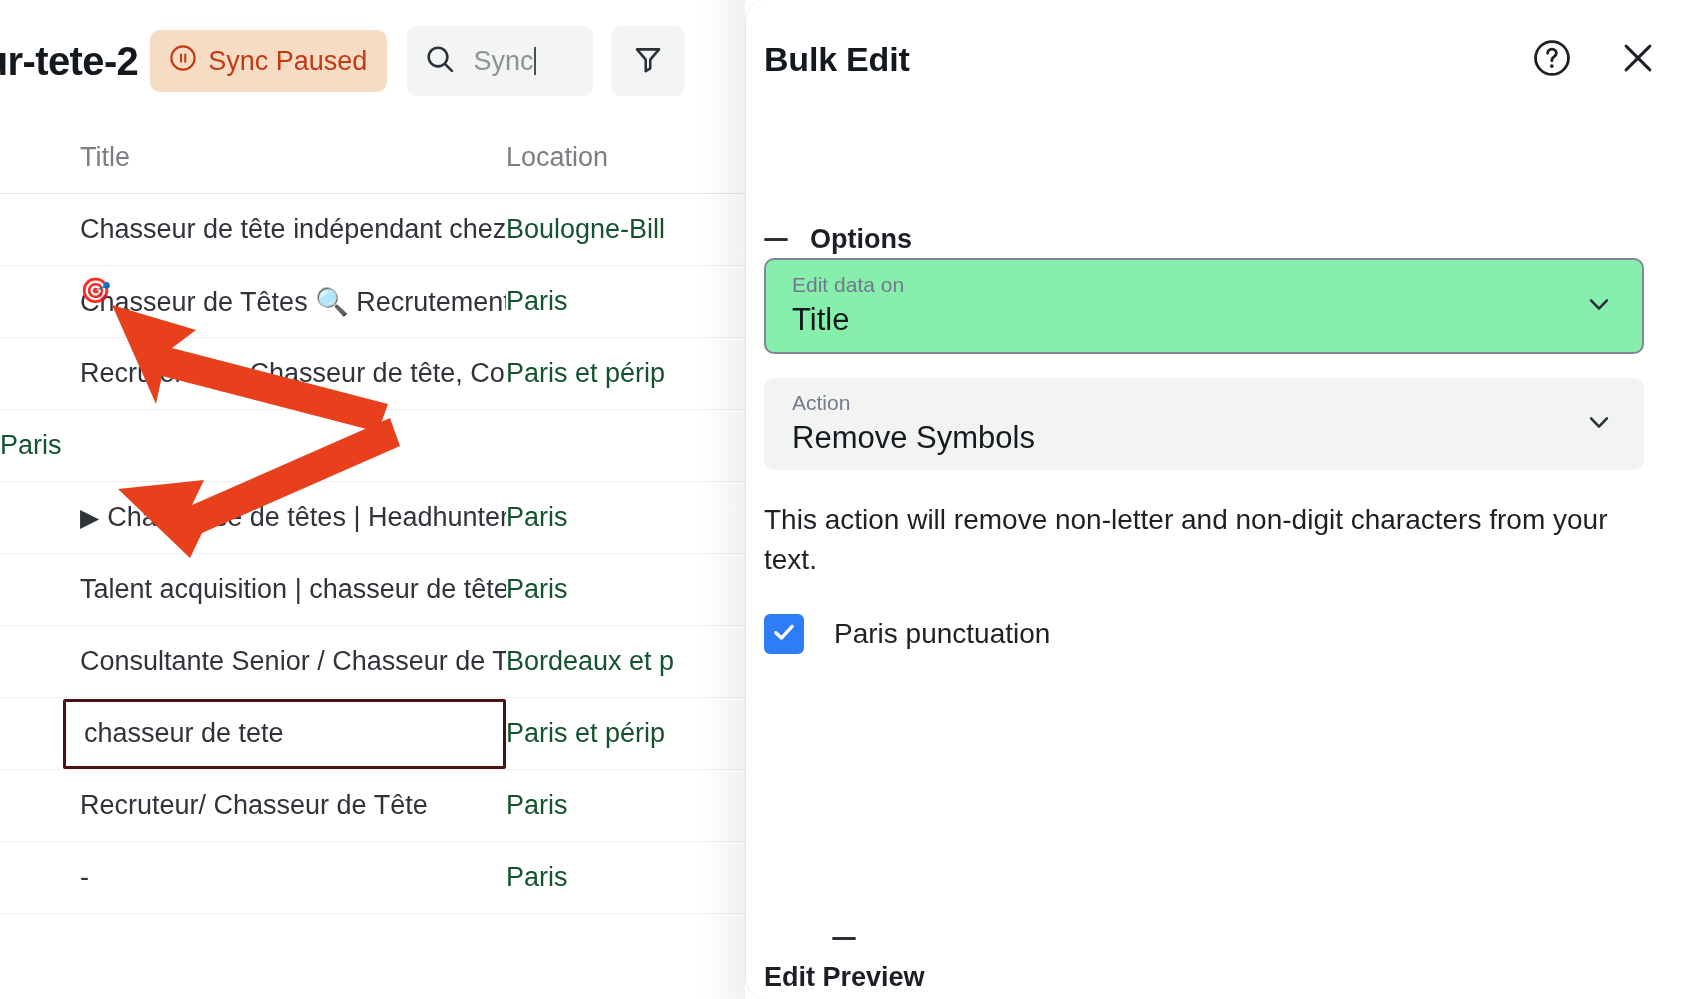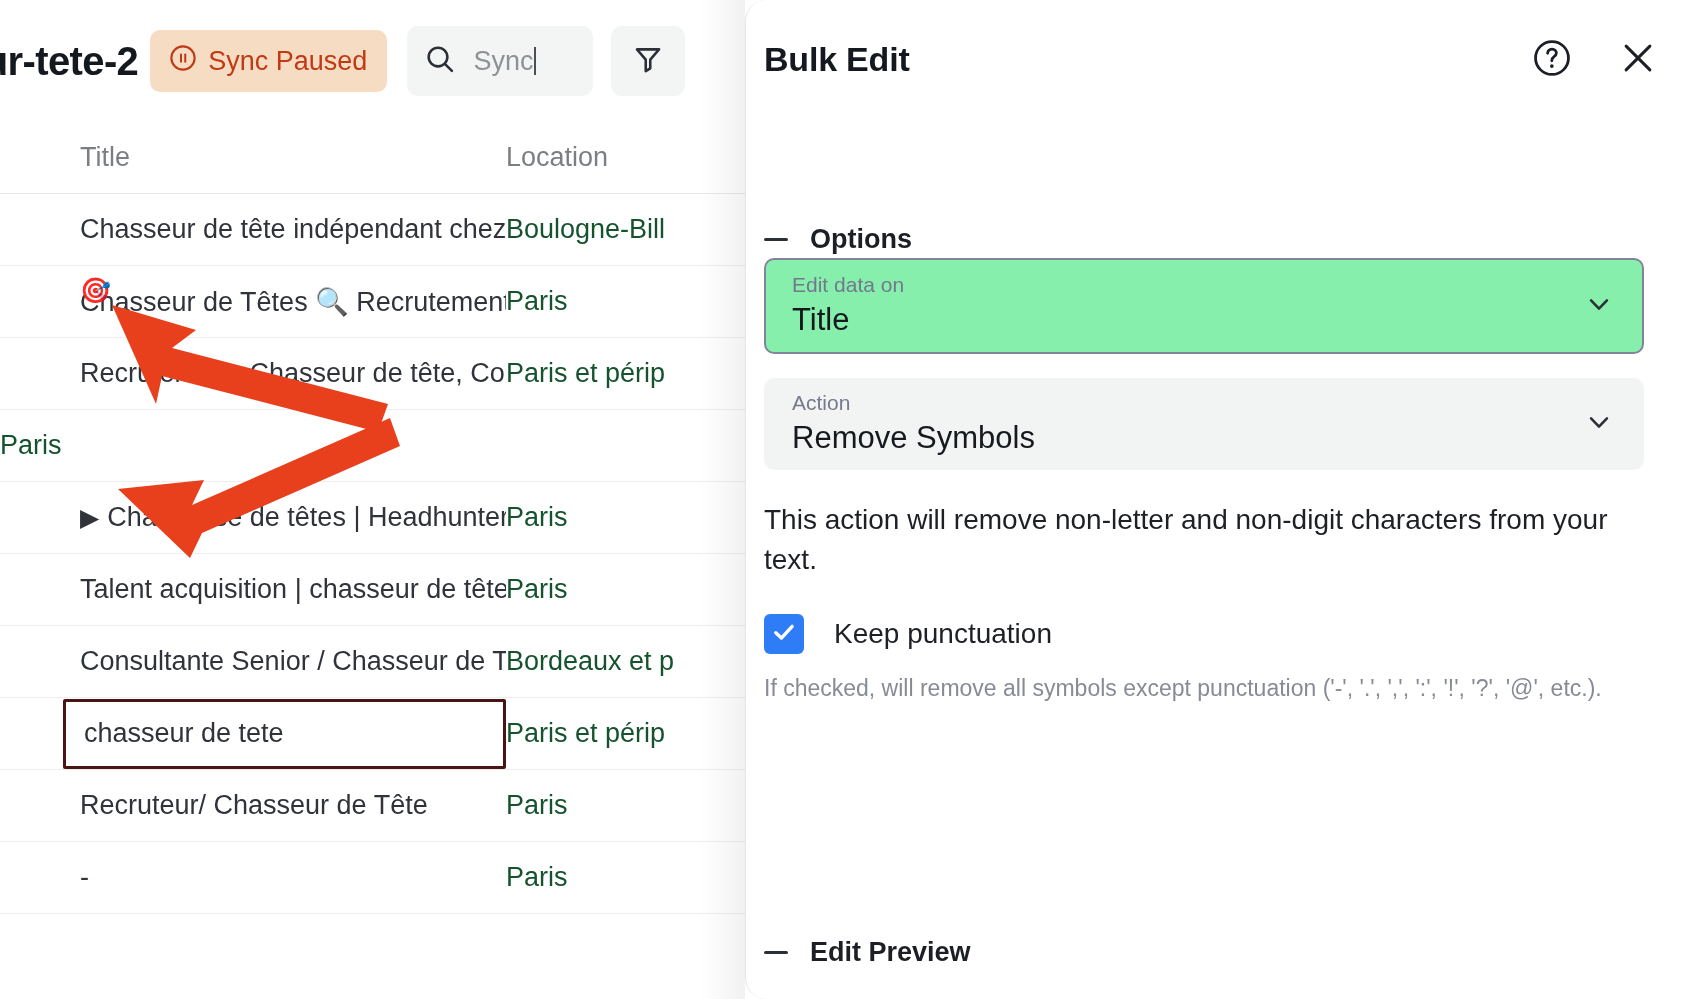--- a/index.html
+++ b/index.html
@@ -310,21 +310,21 @@
     color: #1d2024;
   }
   .helper {
     margin-top: 16px;
     width: 860px;
     font-size: 23px;
     line-height: 1.62;
     color: #878b95;
   }
 
-  #preview-section { position: absolute; left: 0; top: 905px; }
+  #preview-section { position: absolute; left: 0; top: 905px; flex-direction: column; }
 </style>
 </head>
 <body>
 
 <div class="screen">
 
   <div class="table-area">
 
     <div class="toolbar">
       <div class="board-title">eur-tete-2</div>
@@ -494,24 +494,23 @@
       <div class="description">This action will remove non-letter and non-digit characters from your text.</div>
 
       <div class="checkbox-row">
         <span class="checkbox">
           <span>
             <svg width="28" height="28" viewBox="0 0 24 24" fill="none">
               <path d="M5 12.6 L9.8 17.2 L19 7.2" stroke="#ffffff" stroke-width="2.9" stroke-linecap="round" stroke-linejoin="round"></path>
             </svg>
           </span>
         </span>
-        <span class="checkbox-label">Keep punctuation</span>
-      </div>
-
-      <div class="helper">If checked, will remove all symbols except punctuation ('-', '.', ',', ':', '!', '?', '@', etc.).</div>
+        <span class="checkbox-label">Paris punctuation</span>
+      </div>
+
     </div>
 
     <div class="section-head" id="preview-section">
       <span class="section-dash"></span>
       <span class="section-title">Edit Preview</span>
     </div>
 
   </div>
 </div>
 

